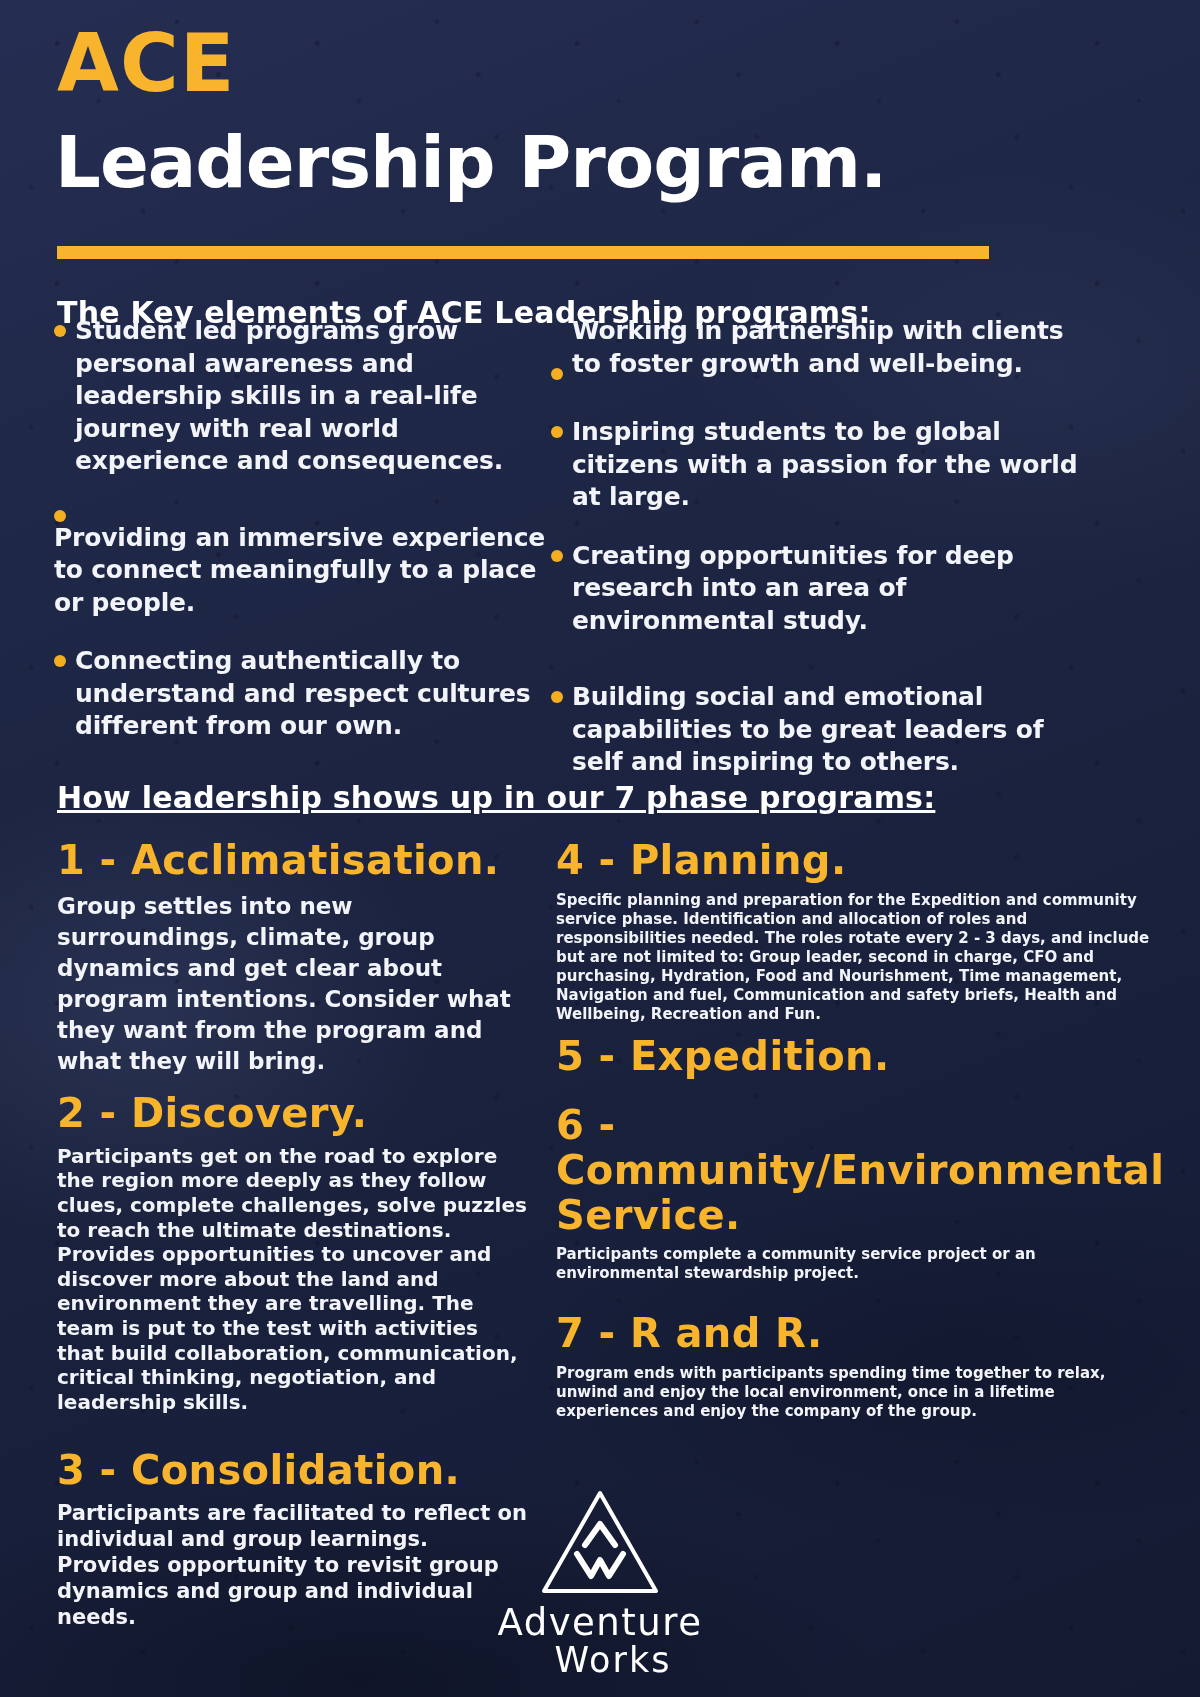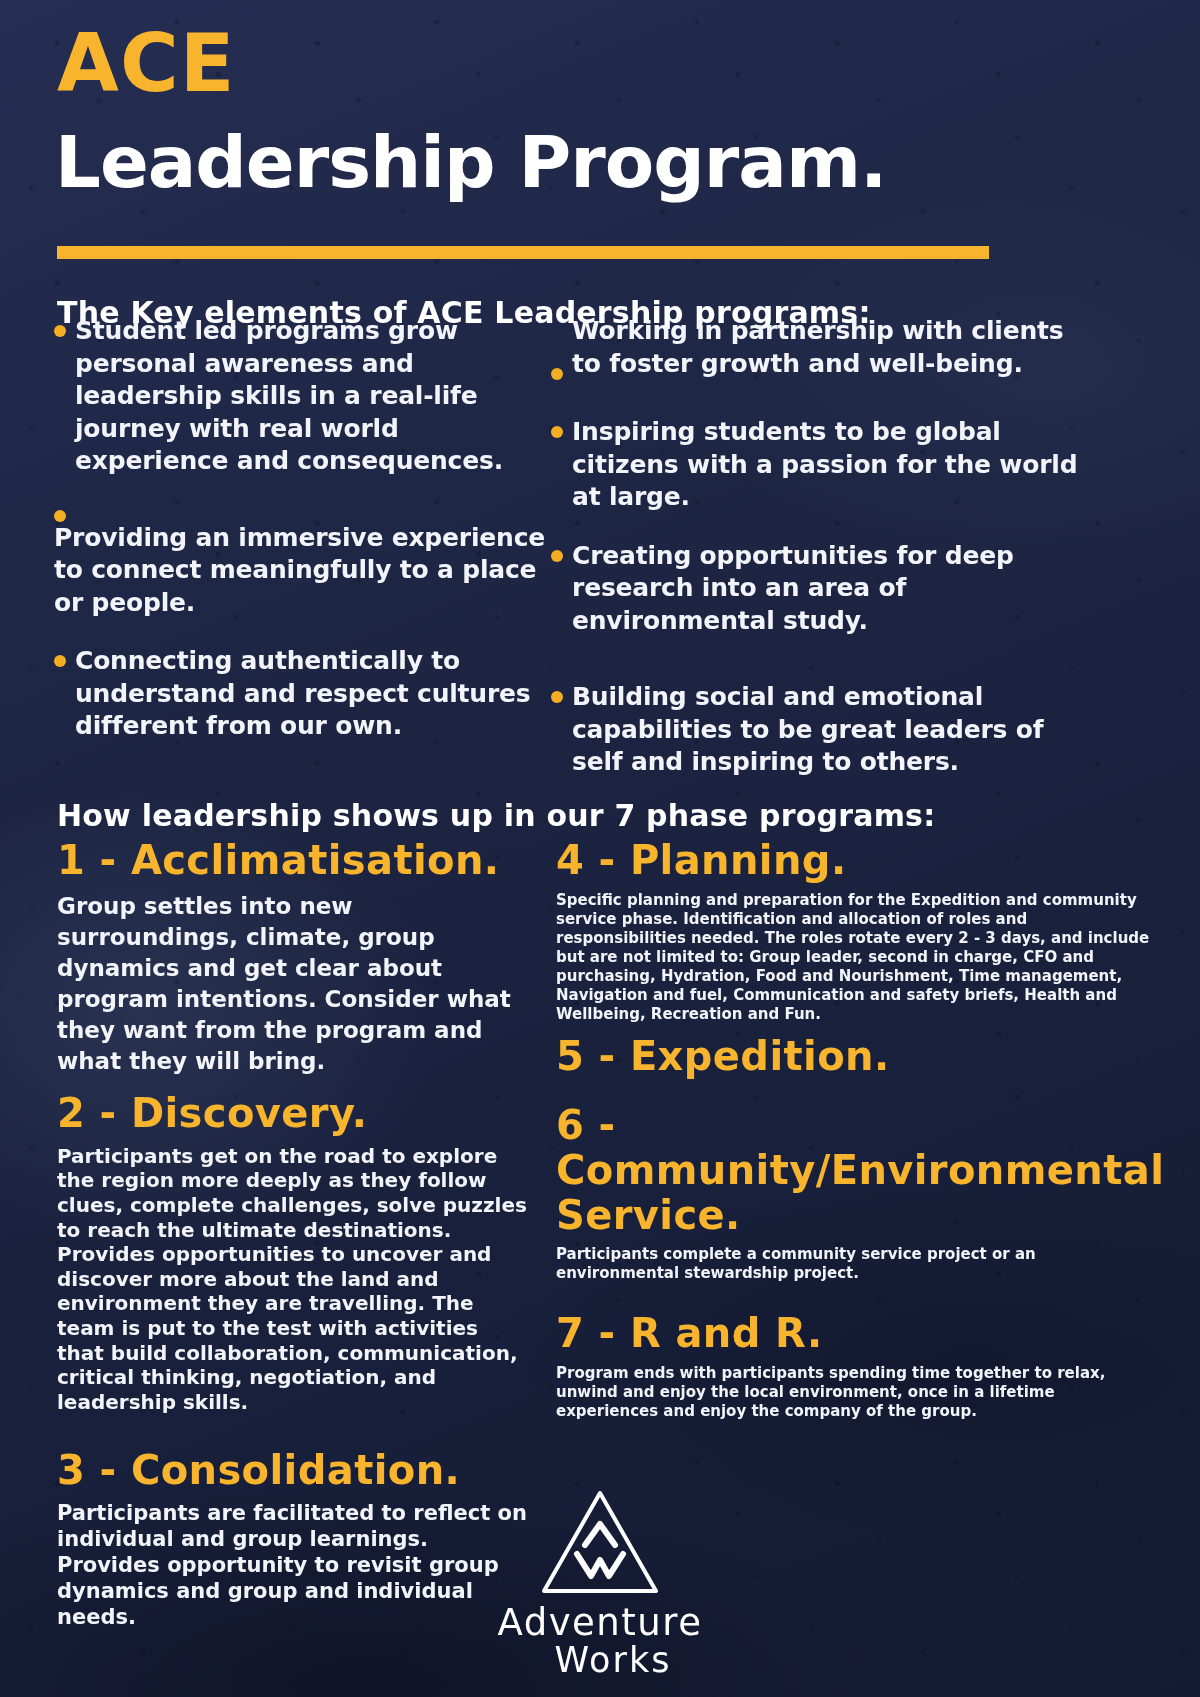--- a/index.html
+++ b/index.html
@@ -45,21 +45,21 @@
   .rule {
     position:absolute; left:57px; top:246px;
     width:932px; height:13px; background:#F7B42C;
   }
   .section-heading {
     position:absolute; left:57px;
     font-size:30px; font-weight:800; color:#ffffff; letter-spacing:.2px;
     white-space:nowrap;
   }
   .key-heading { top:270px; }
-  .phases-heading { top:773px; }
+  .phases-heading { top:755px;text-decoration:underline; }
 
   .kb-col { position:absolute; top:315px; }
   .kb-left  { left:54px;  width:500px; }
   .kb-right { left:551px; width:548px; }
   .bullet { display:flex; align-items:flex-start; }
   .bullet .dot {
     flex:none; width:12px; height:12px; border-radius:50%;
     background:#F3AE22; margin:10px 9px 0 0;
   }
   .bullet .txt { font-size:25px; line-height:1.3; font-weight:700; color:#f2f4f9; letter-spacing:-0.2px; }

